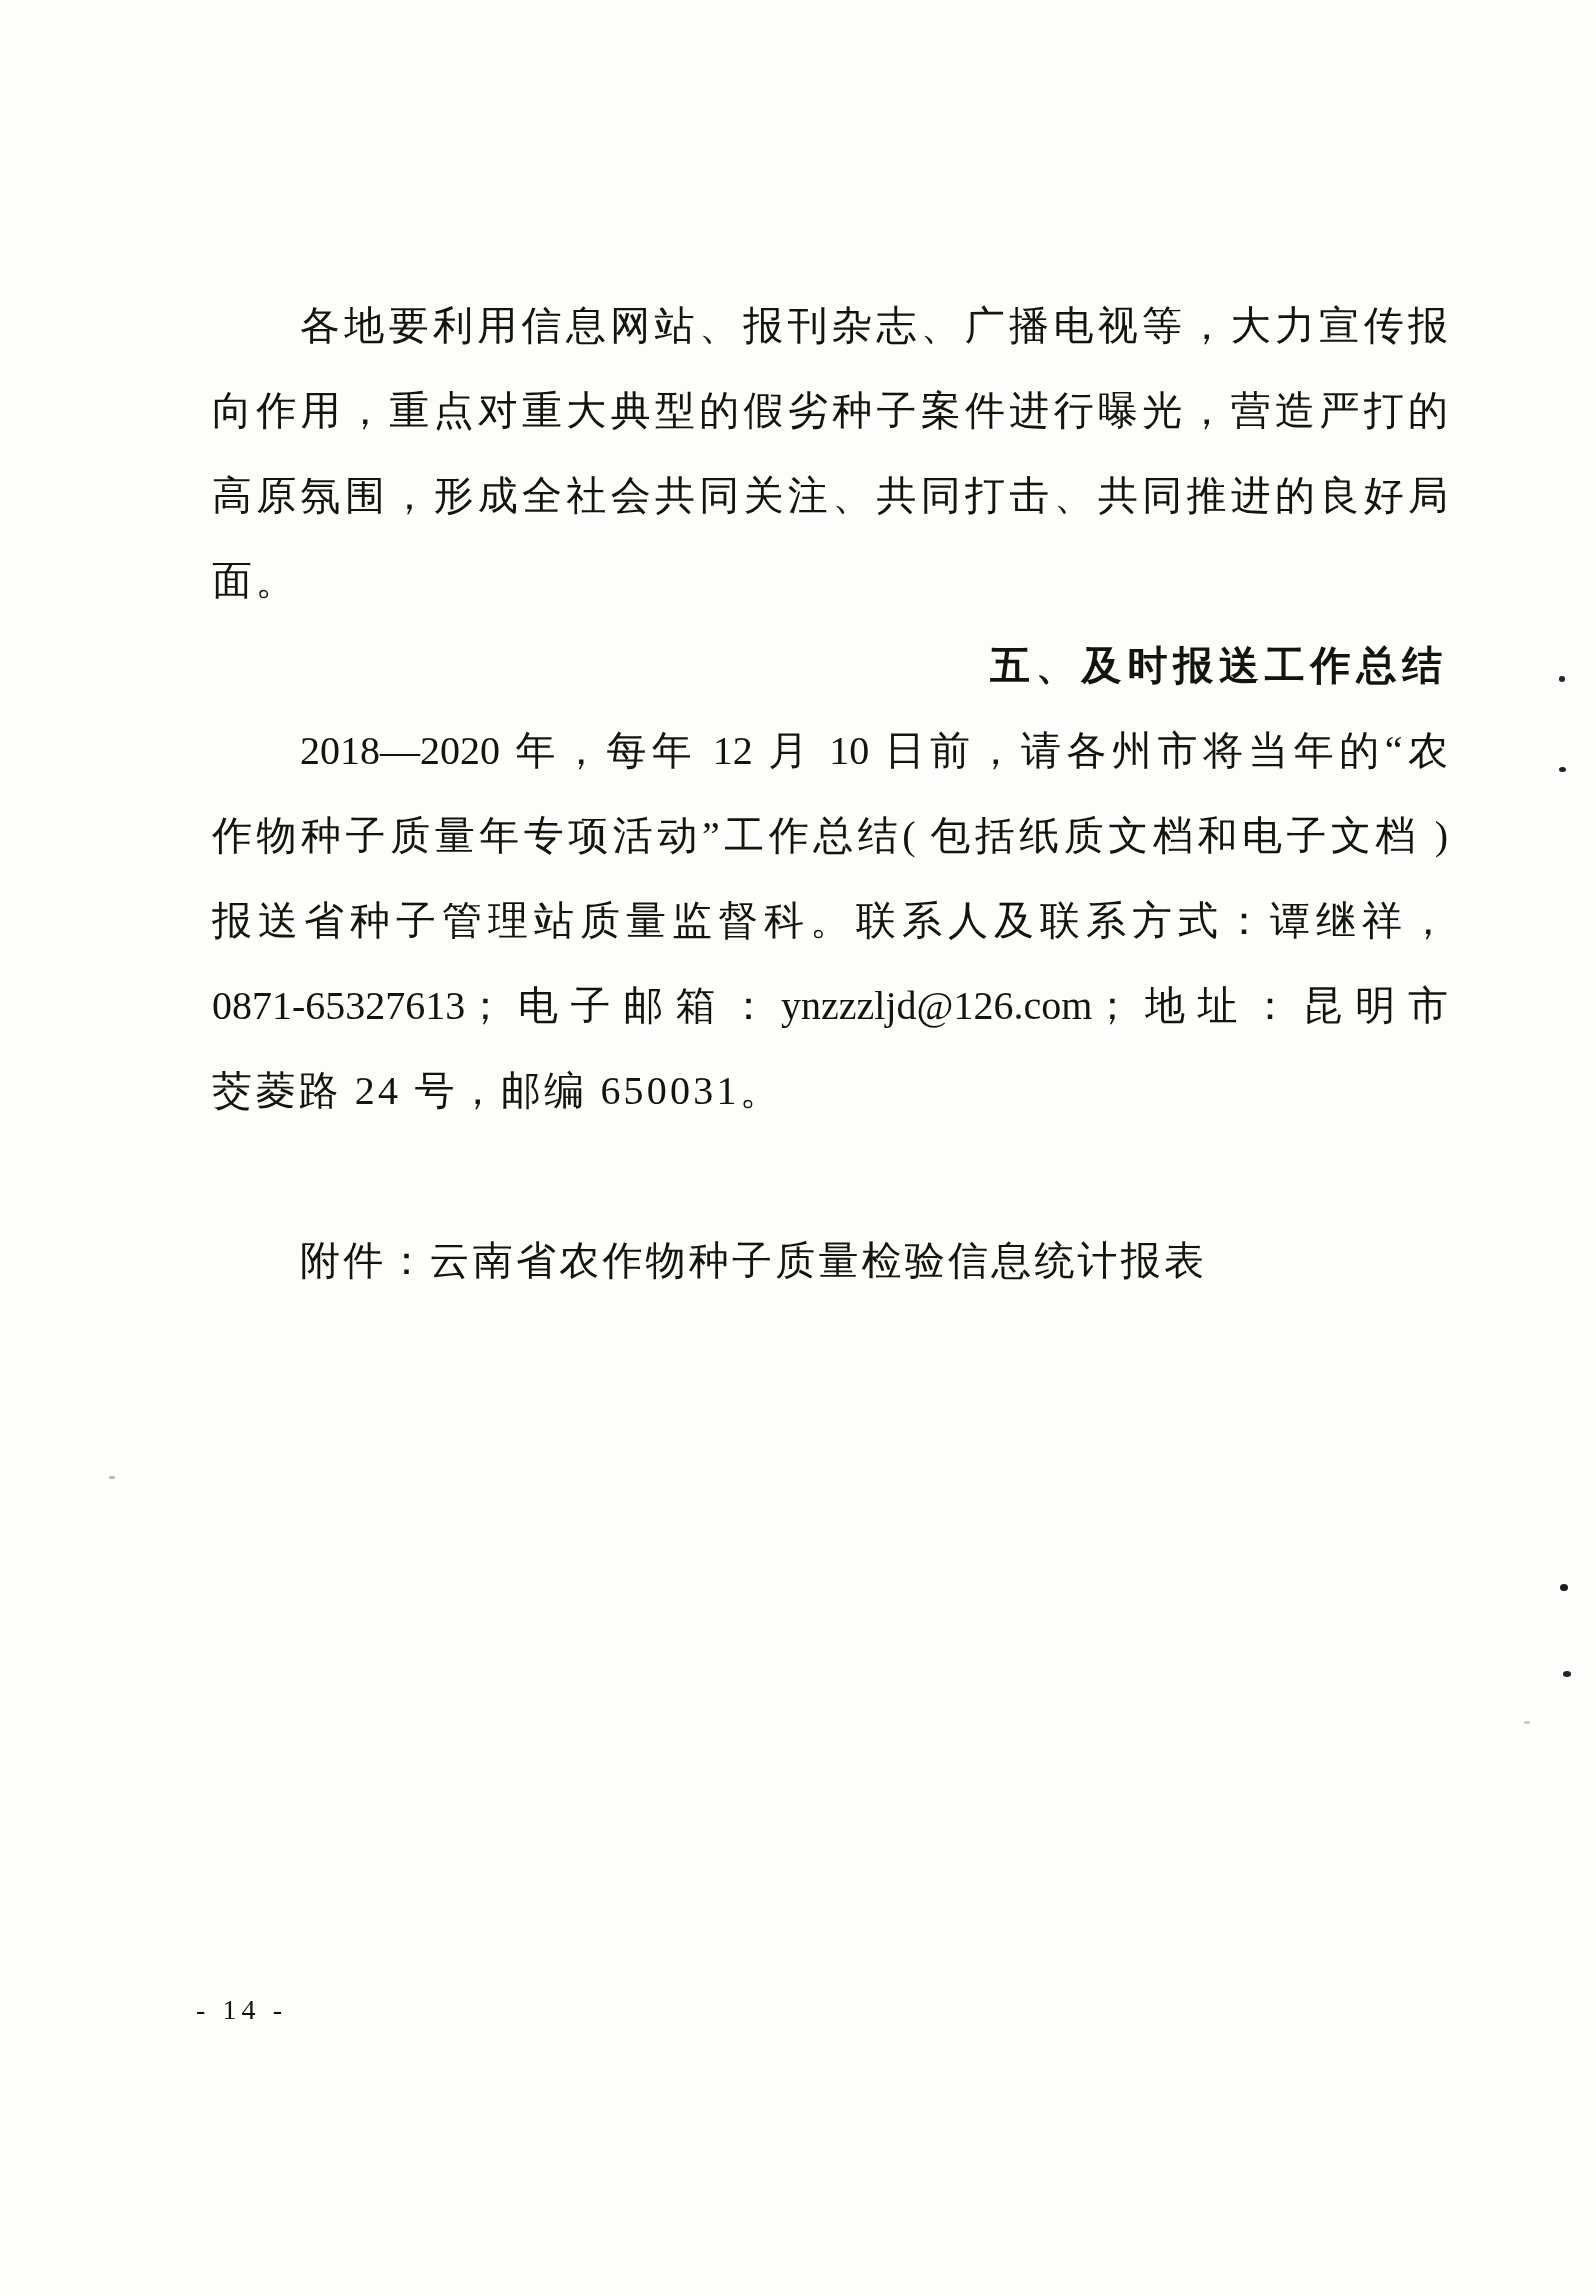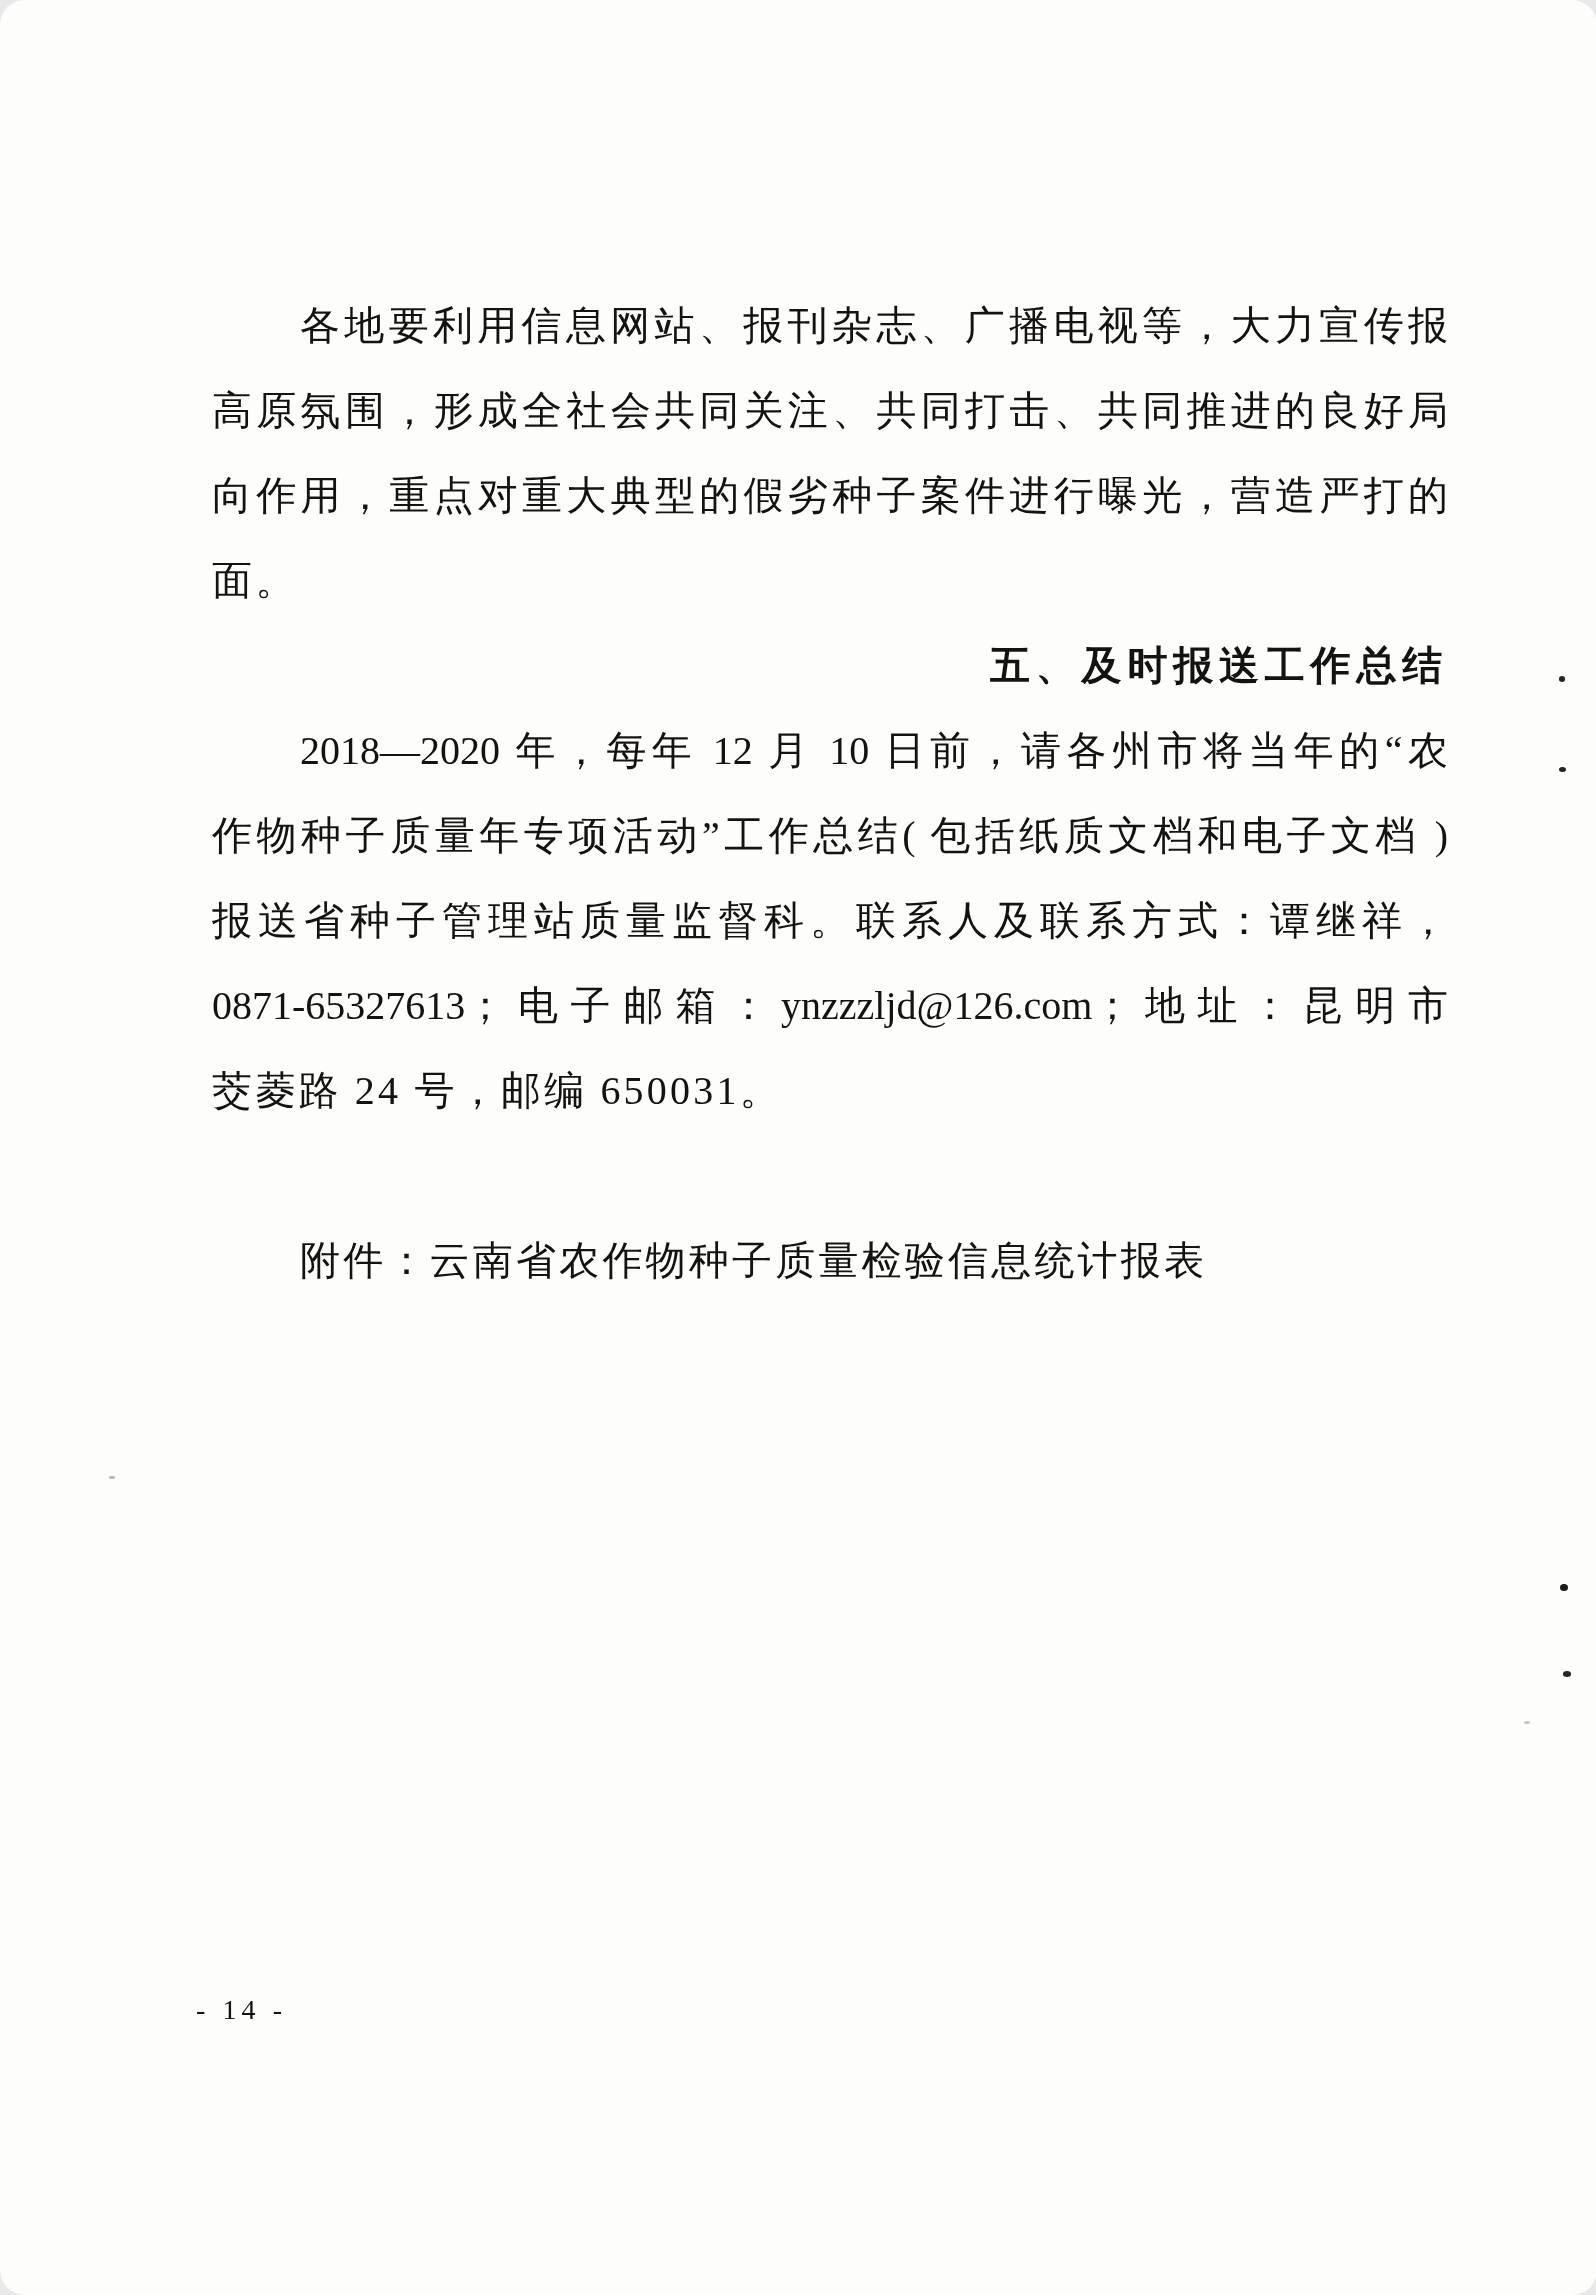--- a/index.html
+++ b/index.html
@@ -14,21 +14,20 @@
   }
   .page{
     position:relative;
     width:1597px;
     height:2295px;
     margin:0 auto;
     background:var(--paper);
     color:var(--ink);
     font-family:"Liberation Serif","DejaVu Serif",serif;
     overflow:hidden;
-    border-radius:25px;
   }
   .textblock{
     position:absolute;
     left:212px;
     top:283px;
     width:1236px;
   }
   .line{
     height:85px;
     line-height:85px;
@@ -69,22 +68,22 @@
     border-radius:50%;
   }
 </style>
 </head>
 <body>
 
 <div class="page">
 
   <div class="textblock">
     <div class="line full indent">各地要利用信息网站、报刊杂志、广播电视等，大力宣传报</div>
+    <div class="line full">向作用，重点对重大典型的假劣种子案件进行曝光，营造严打的</div>
     <div class="line full">高原氛围，形成全社会共同关注、共同打击、共同推进的良好局</div>
-    <div class="line full">向作用，重点对重大典型的假劣种子案件进行曝光，营造严打的</div>
     <div class="line">面。</div>
 
     <div class="line heading indent">五、及时报送工作总结</div>
 
     <div class="line full indent">2018—2020 年，每年 12 月 10 日前，请各州市将当年的“农</div>
     <div class="line full">作物种子质量年专项活动”工作总结( 包括纸质文档和电子文档 )</div>
     <div class="line full">报送省种子管理站质量监督科。联系人及联系方式：谭继祥，</div>
     <div class="line full">0871-65327613；电子邮箱：ynzzzljd@126.com；地址：昆明市</div>
     <div class="line">茭菱路 24 号，邮编 650031。</div>
 

